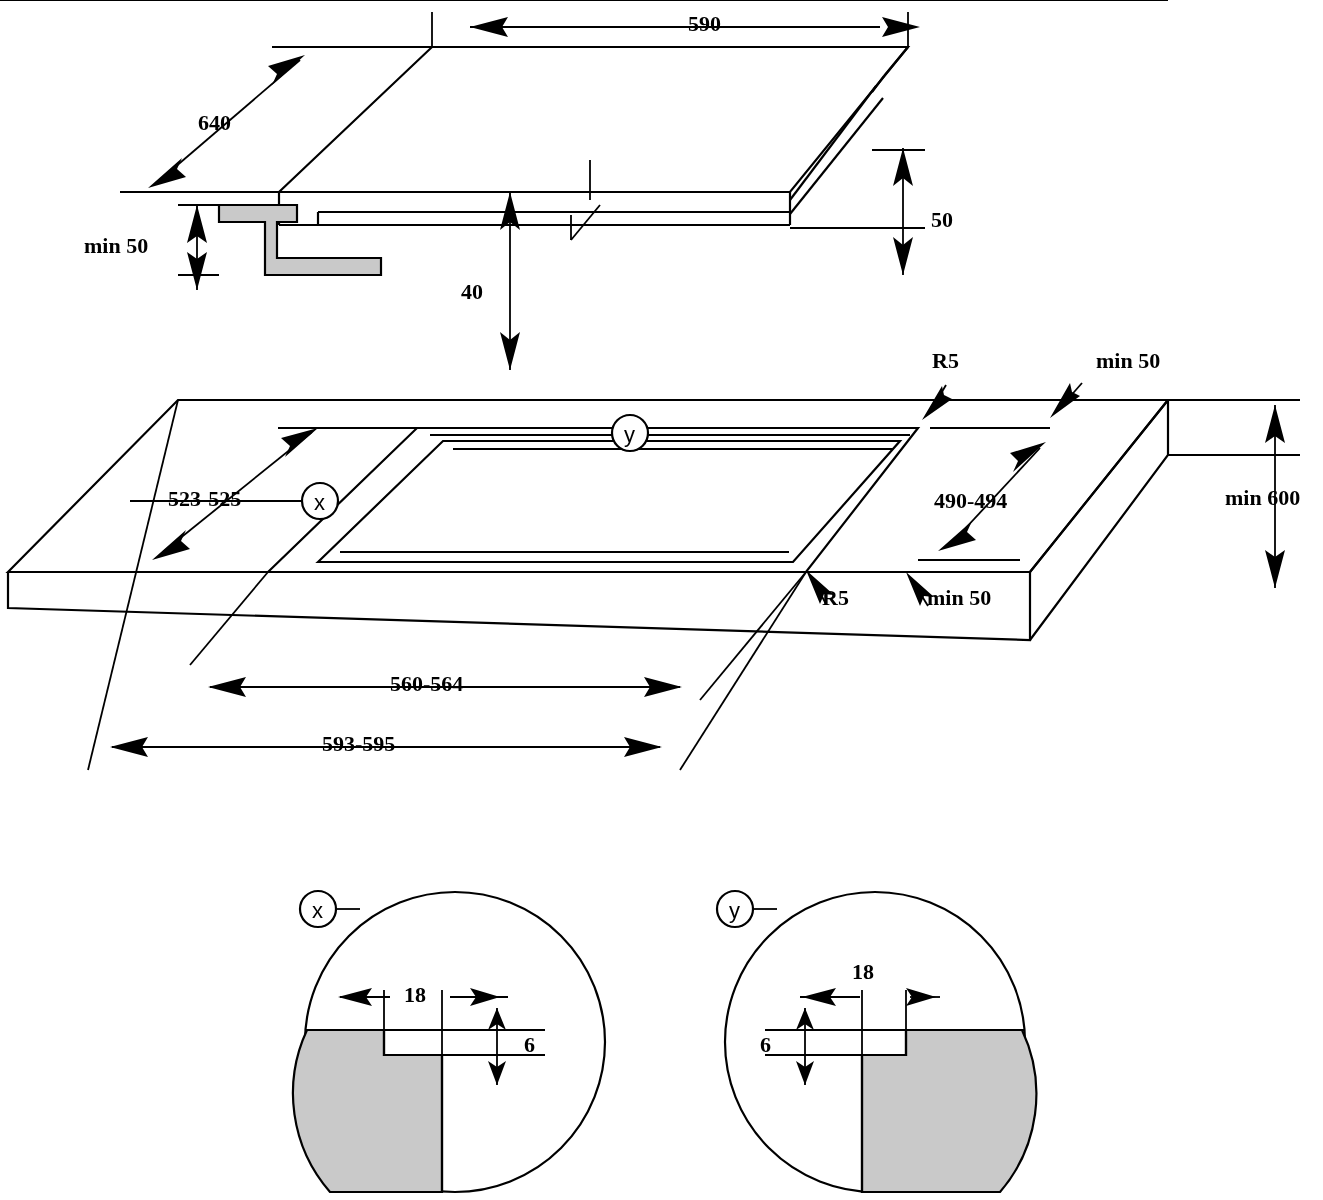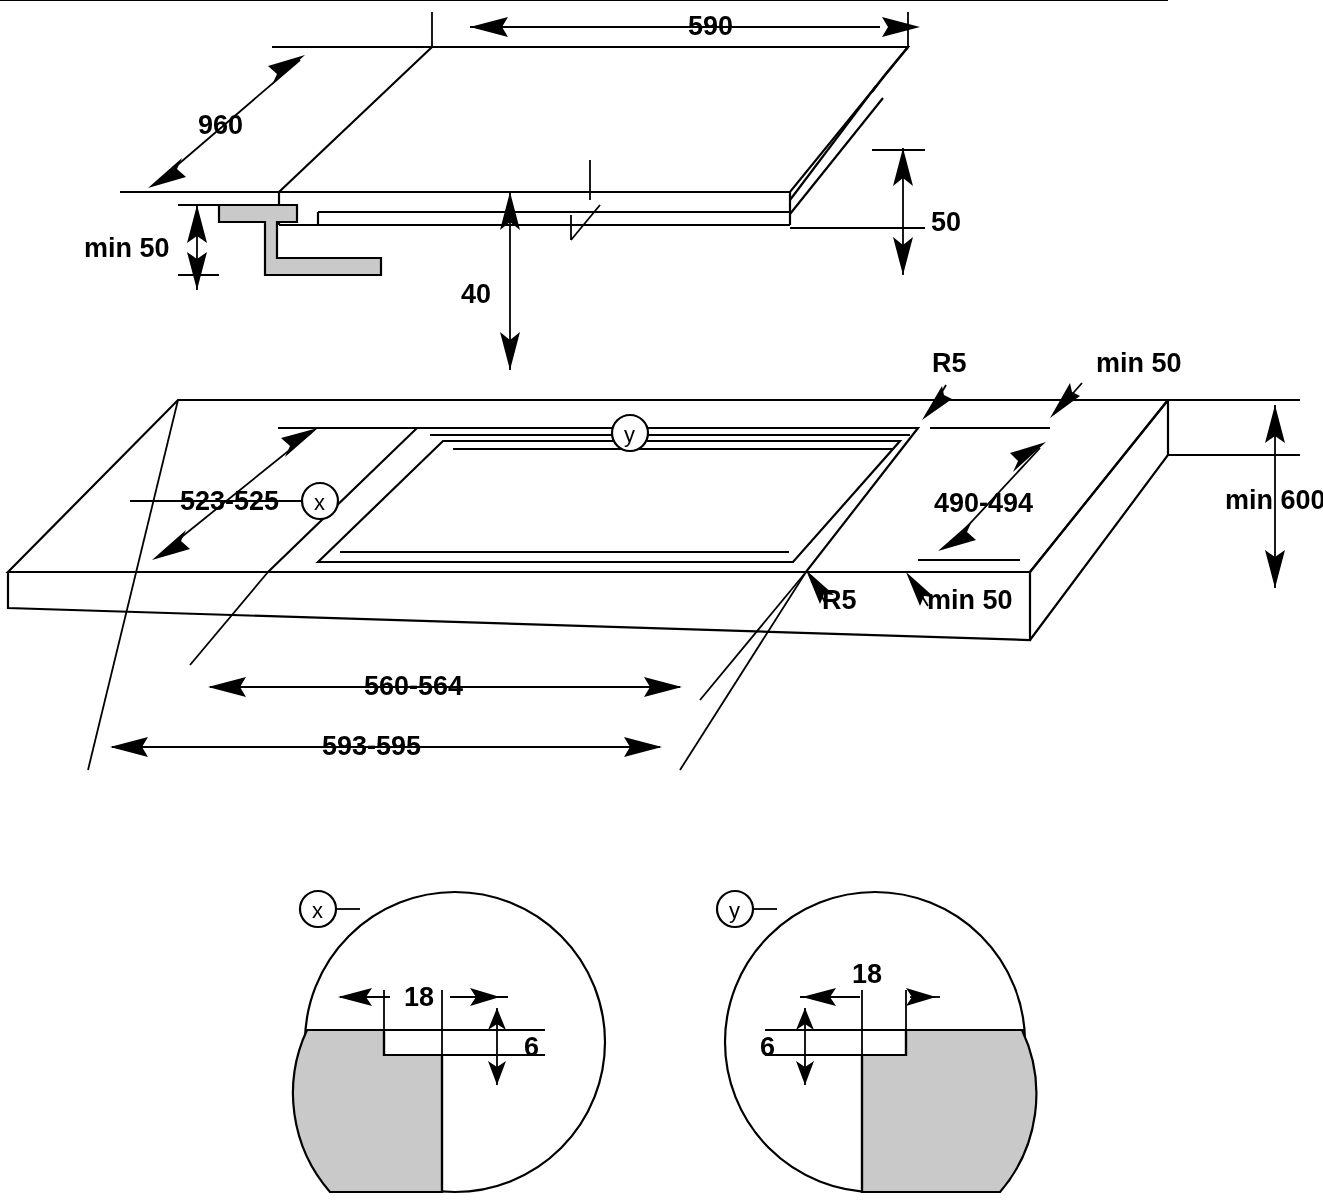--- a/index.html
+++ b/index.html
@@ -45,22 +45,22 @@
     fill: #ffffff;
     stroke: #000000;
     stroke-width: 2.2;
   }
   .arrowhead {
     fill: #000000;
     stroke: none;
   }
   .lbl {
     position: absolute;
-    font-family: Liberation Sans, sans-serif;
-    font-size: 27px;
+    font-family: Liberation Serif, serif;
+    font-size: 22px;
     font-weight: bold;
     color: #000000;
     white-space: nowrap;
     line-height: 1;
   }
   .bubble-txt {
     position: absolute;
     font-family: "Liberation Sans", sans-serif;
     font-size: 22px;
     font-weight: normal;
@@ -236,33 +236,33 @@
 
       <line class="thin" x1="862" y1="1055" x2="765" y2="1055"></line>
       <line class="thin" x1="906" y1="1030" x2="765" y2="1030"></line>
       <line class="thin" x1="805" y1="1008" x2="805" y2="1085"></line>
       <polygon class="arrowhead" points="805,1008 796,1030 805,1024 814,1030"></polygon>
       <polygon class="arrowhead" points="805,1085 796,1061 805,1067 814,1061"></polygon>
     </g>
   </svg>
 
   <div class="lbl" style="left:688px; top:13px;">590</div>
-  <div class="lbl" style="left:198px; top:112px;">960</div>
+  <div class="lbl" style="left:198px; top:112px;">640</div>
   <div class="lbl" style="left:84px; top:235px;">min 50</div>
   <div class="lbl" style="left:931px; top:209px;">50</div>
   <div class="lbl" style="left:461px; top:281px;">40</div>
 
   <div class="lbl" style="left:932px; top:350px;">R5</div>
   <div class="lbl" style="left:1096px; top:350px;">min 50</div>
   <div class="lbl" style="left:1190px; top:487px;margin-left:35px;">min 600</div>
   <div class="lbl" style="left:934px; top:490px;">490-494</div>
-  <div class="lbl" style="left:168px; top:488px;margin-left:12px;">523-525</div>
+  <div class="lbl" style="left:168px; top:488px;">523-525</div>
   <div class="lbl" style="left:822px; top:587px;">R5</div>
   <div class="lbl" style="left:927px; top:587px;">min 50</div>
-  <div class="lbl" style="left:364px; top:673px;">560-564</div>
+  <div class="lbl" style="left:390px; top:673px;">560-564</div>
   <div class="lbl" style="left:322px; top:733px;">593-595</div>
 
   <div class="bubble-txt" style="left:314px; top:490px;">x</div>
   <div class="bubble-txt" style="left:624px; top:422px;">y</div>
 
   <div class="bubble-txt" style="left:312px; top:898px;">x</div>
   <div class="bubble-txt" style="left:729px; top:898px;">y</div>
 
   <div class="lbl" style="left:404px; top:984px;">18</div>
   <div class="lbl" style="left:524px; top:1034px;">6</div>

